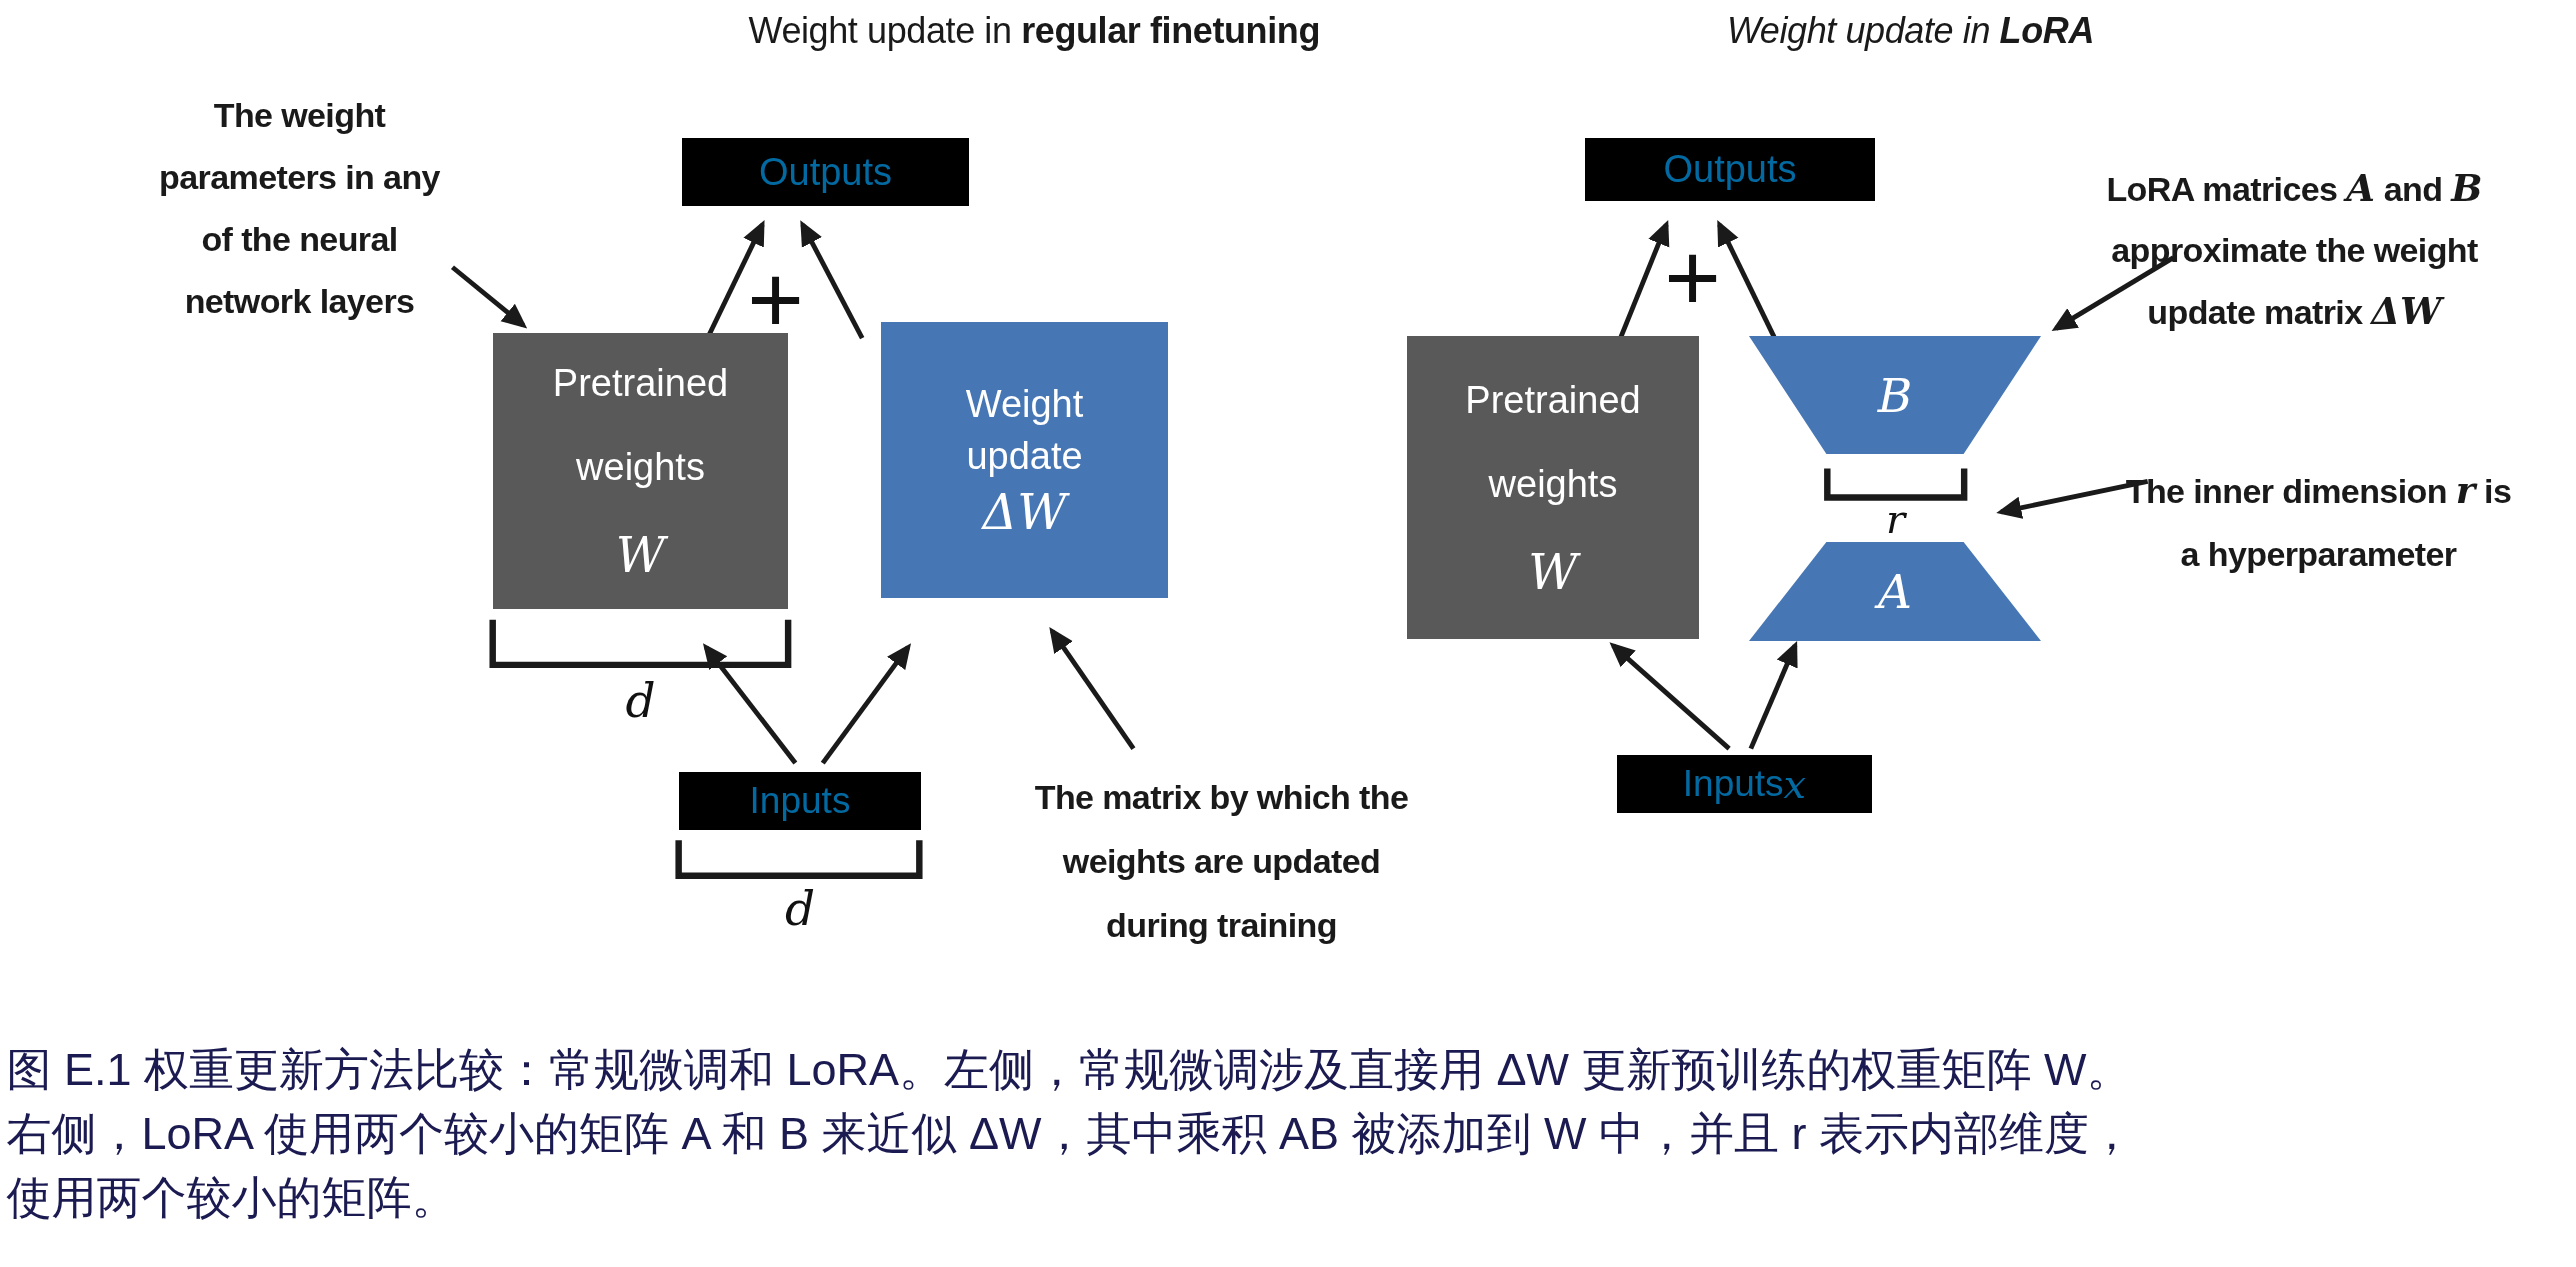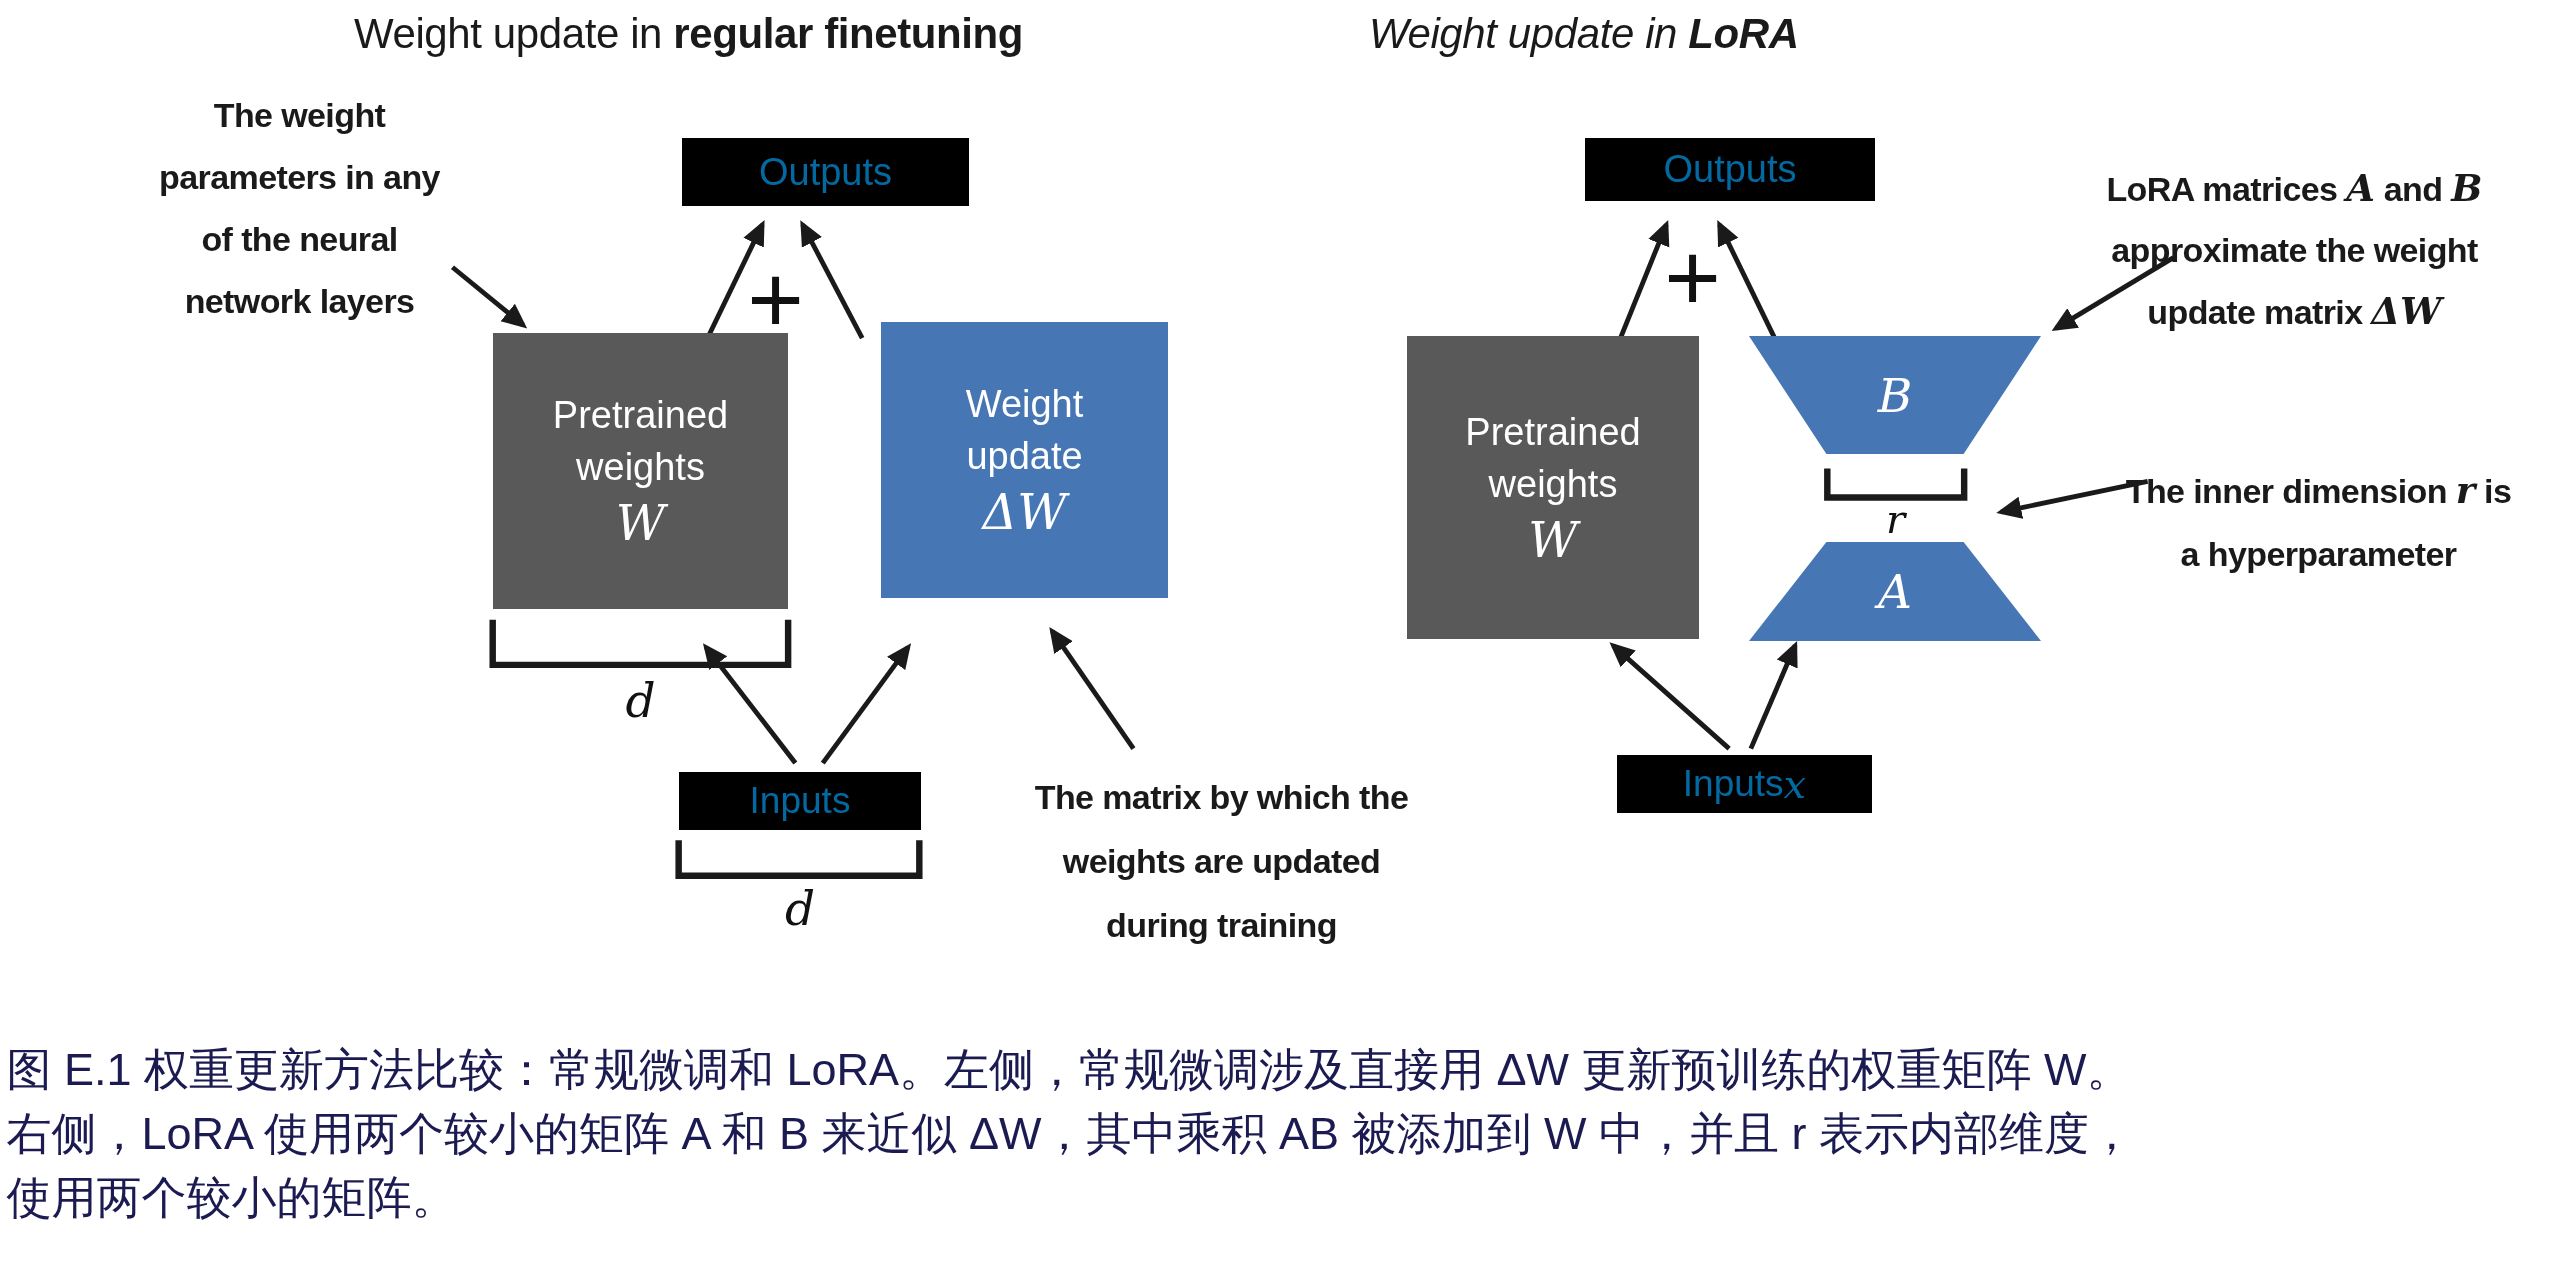--- a/index.html
+++ b/index.html
@@ -8,28 +8,28 @@
   }
   *{margin:0;padding:0;box-sizing:border-box;}
   html,body{background:#ffffff;}
   body{width:2576px;height:1267px;position:relative;overflow:hidden;
        font-family:"Liberation Sans","DejaVu Sans",sans-serif;color:var(--ink);}
   .canvas{position:absolute;inset:0;background:#fff;}
   .overlay{position:absolute;left:0;top:0;width:2576px;height:1267px;pointer-events:none;}
   .overlay line{stroke:#1a1a1a;stroke-width:6;}
   .overlay polyline{stroke:#1a1a1a;stroke-width:8;fill:none;}
   .abs{position:absolute;}
-  .title{font-size:42px;text-align:left;letter-spacing:-0.4px;}
+  .title{font-size:36px;text-align:right;letter-spacing:-0.4px;}
   .title b{font-weight:700;}
   .ann{font-weight:800;font-size:34px;text-align:center;letter-spacing:-0.6px;line-height:62px;}
   .mathit{font-family:"DejaVu Serif","Liberation Serif",serif;font-style:italic;font-weight:500;}
   .blackbox{background:var(--box-black);color:#0369a1;display:flex;align-items:center;justify-content:center;font-size:38px;}
   .bigbox{display:flex;flex-direction:column;align-items:center;justify-content:center;color:#fff;font-size:38px;line-height:52px;text-align:center;}
   .bigbox .mathit{font-size:48px;line-height:60px;}
-  .gray{background:var(--box-gray);}
+  .gray{background:var(--box-gray);gap:32px;}
   .blue{background:var(--box-blue);}
   .plus{font-size:97px;font-weight:400;line-height:1;text-align:center;color:#111;}
   .dim{font-size:47px;text-align:center;color:#111;}
   .trap{display:flex;align-items:center;justify-content:center;color:#fff;}
   .trap .mathit{font-size:47px;}
   .trap-b{clip-path:polygon(0 0,100% 0,73.5% 100%,26.5% 100%);}
   .trap-a{clip-path:polygon(26.5% 0,73.5% 0,100% 100%,0 100%);}
   .ann .mathit{font-size:37px;font-weight:600;letter-spacing:0;}
   .caption{font-size:45px;line-height:64px;color:var(--caption-navy);letter-spacing:0;}
 </style>

